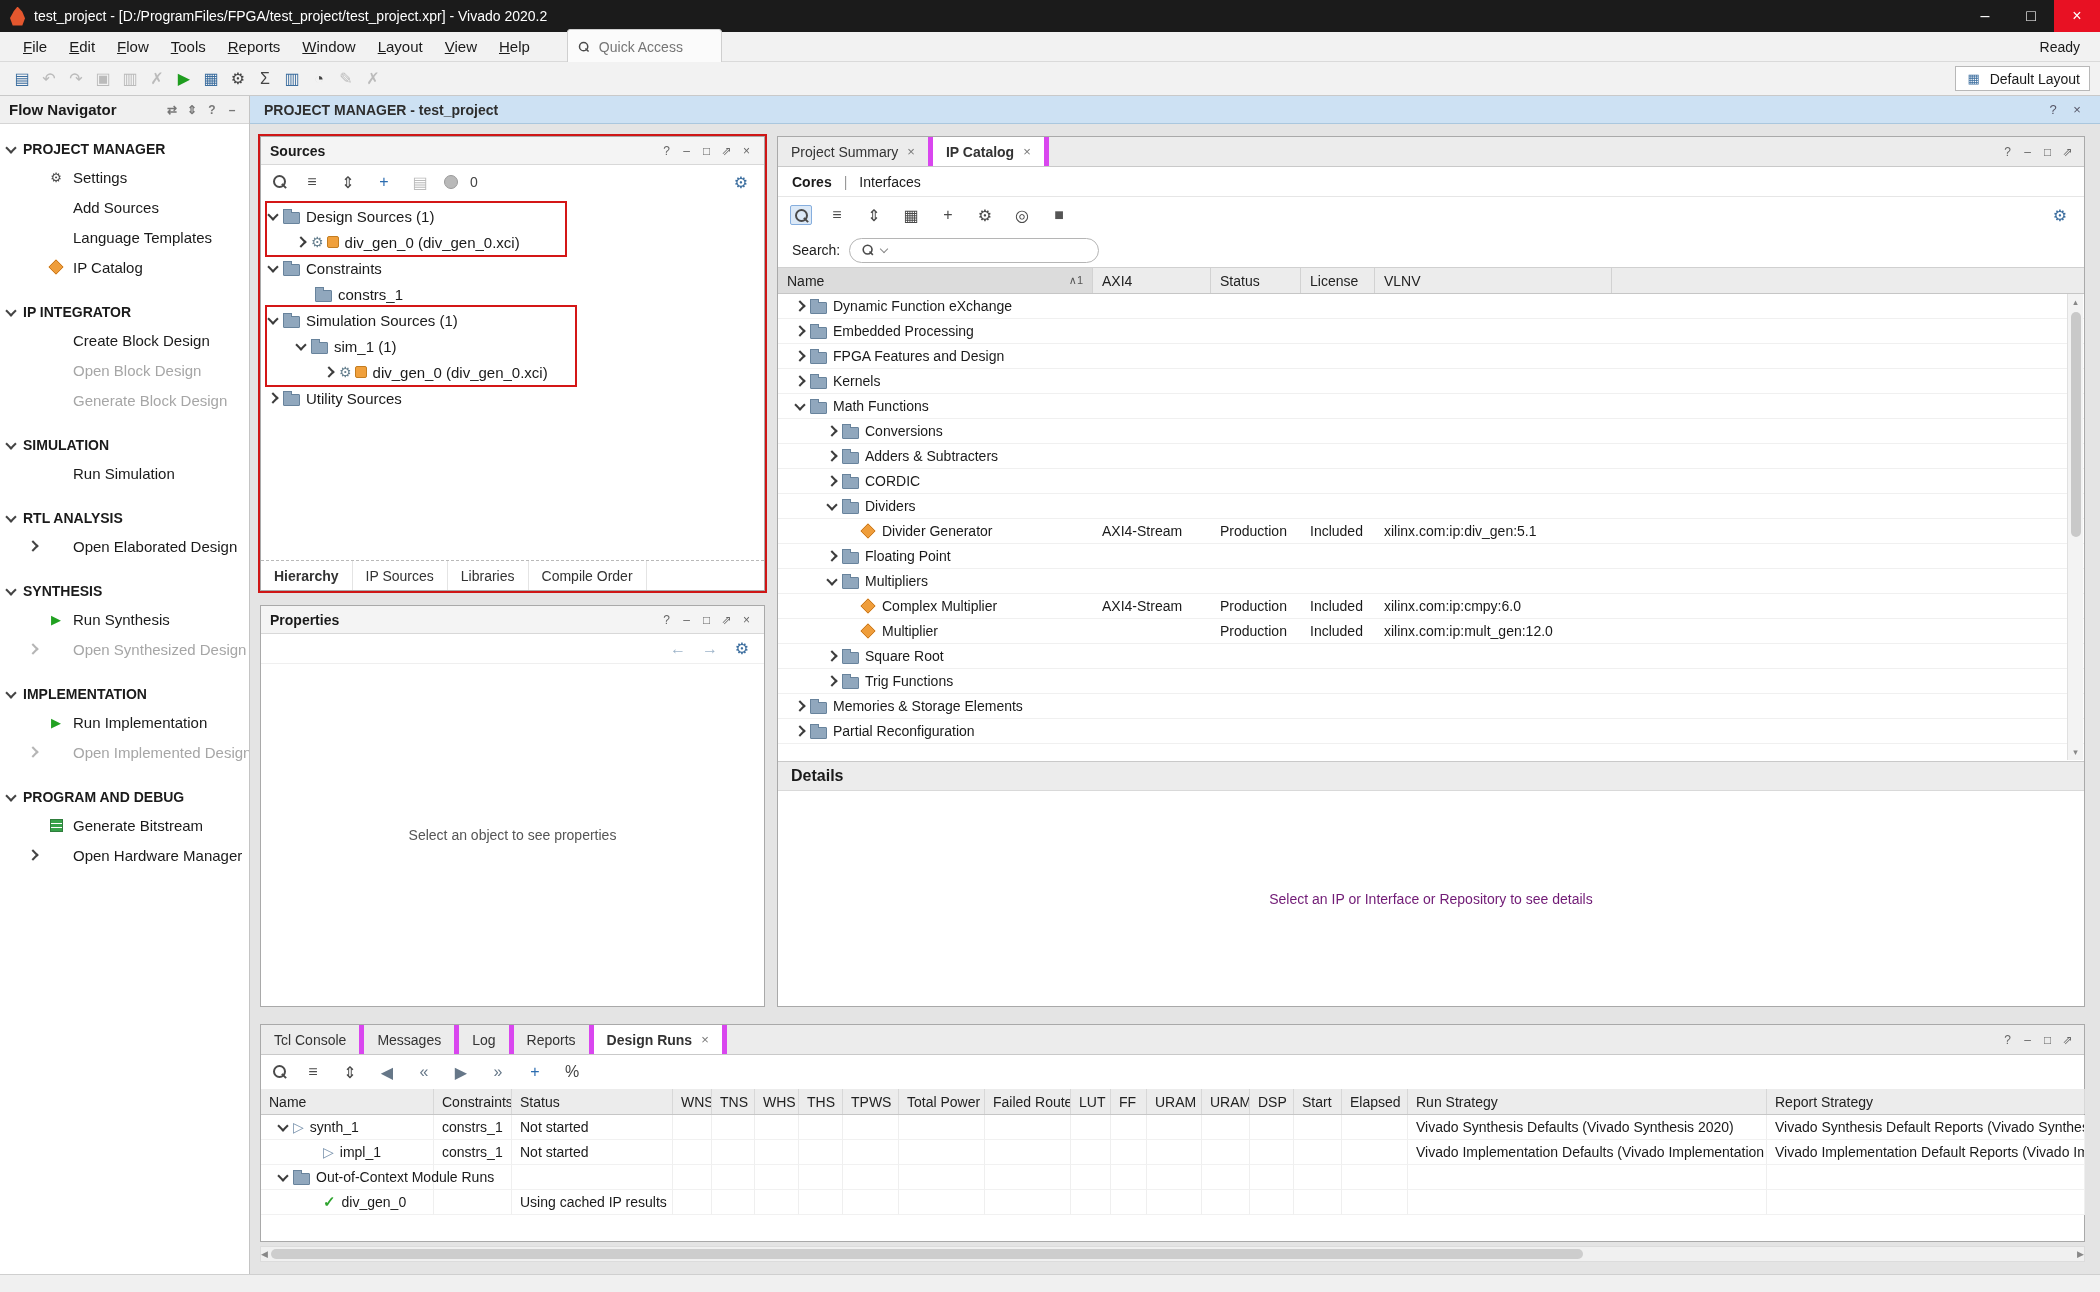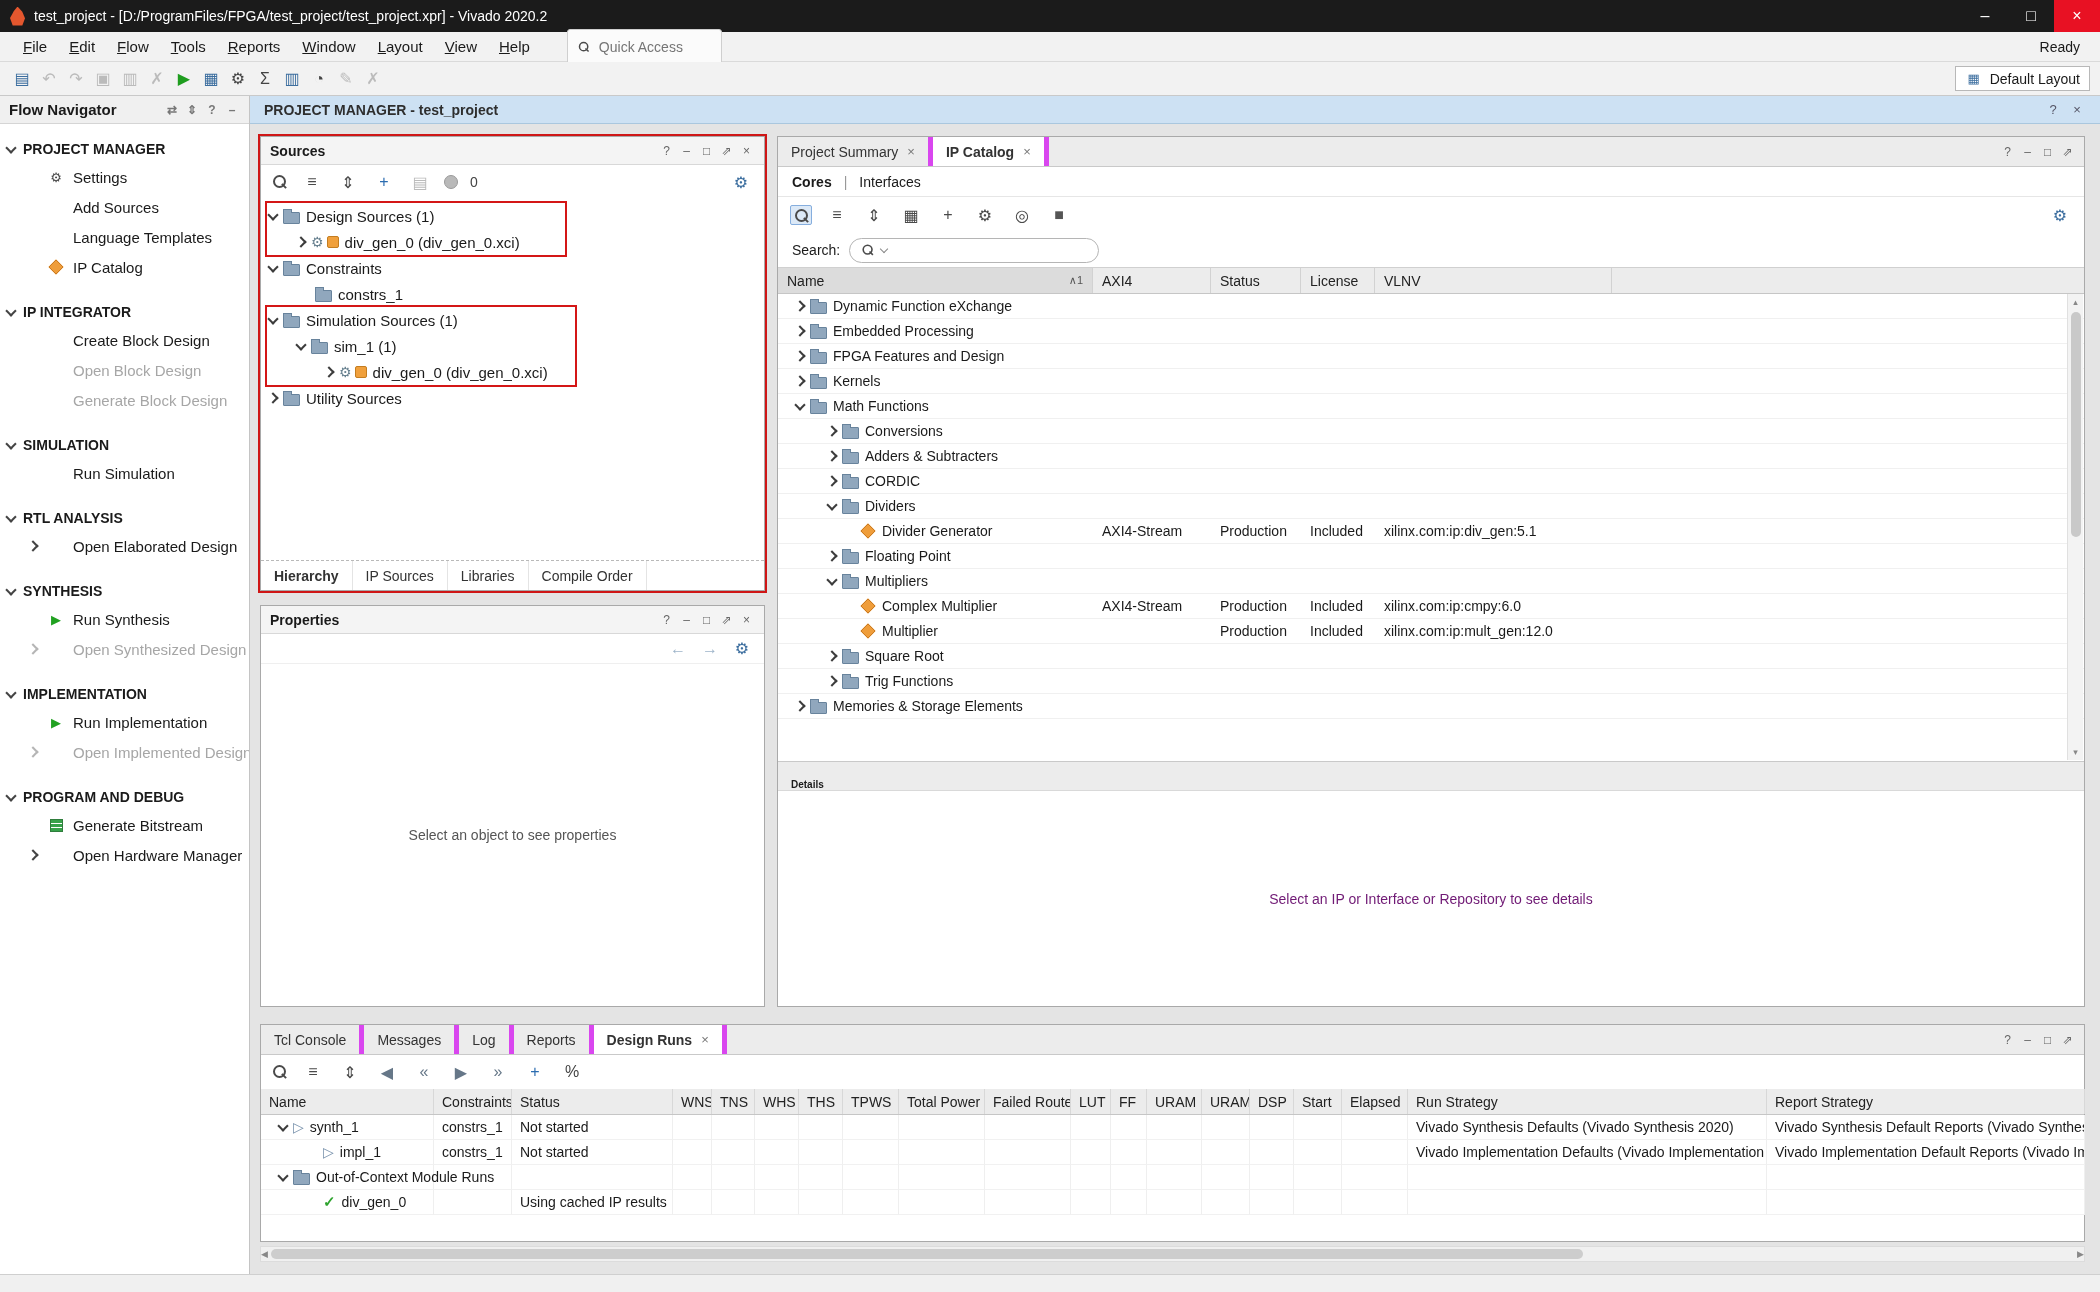--- a/index.html
+++ b/index.html
@@ -122,21 +122,21 @@
   .ipc-header { height:26px; background:#ececec; border-bottom:1px solid #c6c6c6; display:flex; font-size:14px; color:#222; }
   .ipc-hcell { display:flex; align-items:center; padding:0 9px; border-right:1px solid #d2d2d2; flex:none; }
   .ipc-hcell.sorted { background:#dcdcdc; }
   .sort-ind { margin-left:auto; font-size:11px; color:#555; }
   .ipc-row { height:25px; display:flex; align-items:center; border-bottom:1px solid #f0f0f0; font-size:14px; white-space:nowrap; }
   .ipc-cell { flex:none; padding:0 9px; overflow:hidden; }
   .ipc-name { display:flex; align-items:center; gap:6px; overflow:visible; padding:0; }
   .ipc-scroll { position:absolute; right:1px; top:26px; width:16px; height:466px; background:#f3f3f3; border-left:1px solid #e0e0e0; display:flex; flex-direction:column; align-items:center; }
   .scroll-arrow { font-size:9px; color:#888; height:16px; display:flex; align-items:center; }
   .scroll-thumb { width:10px; height:225px; background:#c9c9c9; border-radius:5px; margin-top:2px; }
-  .details-header { height:30px; background:#ececec; border-top:1px solid #c9c9c9; border-bottom:1px solid #d9d9d9; display:flex; align-items:flex-end; padding:0 13px; font-weight:bold; font-size:10px; flex:none; }
+  .details-header { height:30px; background:#ececec; border-top:1px solid #c9c9c9; border-bottom:1px solid #d9d9d9; display:flex; align-items:center; padding:0 13px; font-weight:bold; font-size:16px; flex:none; }
   .details-body { height:215px; display:flex; align-items:center; justify-content:center; color:#701a75; font-size:14px; flex:none; }
 
   
   #bottom-panel { left:10px; top:900px; width:1825px; height:218px; }
   .runs-header { height:26px; background:#ececec; border-bottom:1px solid #c6c6c6; display:flex; font-size:14px; color:#222; flex:none; }
   .runs-hcell { display:flex; align-items:center; padding:0 8px; border-right:1px solid #d8d8d8; flex:none; overflow:hidden; white-space:nowrap; }
   .runs-row { height:25px; display:flex; align-items:stretch; font-size:14px; white-space:nowrap; }
   .runs-cell { flex:none; padding:0 8px; border-right:1px solid #efefef; border-bottom:1px solid #f1f1f1; display:flex; align-items:center; overflow:hidden; }
   .runs-name { gap:6px; overflow:visible; background:#fff; }
 
@@ -742,20 +742,32 @@
                     <span style="width: 12px; flex: 0 0 auto;"></span>
                     <span class="chev r"></span>
                     <span class="icon-folder"></span>
                     <span>Memories &amp; Storage Elements</span>
                   </div>
                   <div class="ipc-cell" style="width: 118px;"></div>
                   <div class="ipc-cell" style="width: 90px;"></div>
                   <div class="ipc-cell" style="width: 74px;"></div>
                   <div class="ipc-cell" style="width: 237px;"></div>
                 </div>
+                <div class="ipc-row">
+                  <div class="ipc-cell ipc-name" style="width: 315px;">
+                    <span style="width: 12px; flex: 0 0 auto;"></span>
+                    <span class="chev r"></span>
+                    <span class="icon-folder"></span>
+                    <span>Partial Reconfiguration</span>
+                  </div>
+                  <div class="ipc-cell" style="width: 118px;"></div>
+                  <div class="ipc-cell" style="width: 90px;"></div>
+                  <div class="ipc-cell" style="width: 74px;"></div>
+                  <div class="ipc-cell" style="width: 237px;"></div>
+                </div>
               </div>
             <div class="ipc-scroll">
               <span class="scroll-arrow">▴</span>
               <span class="scroll-thumb"></span>
               <span class="scroll-arrow" style="margin-top:auto">▾</span>
             </div>
           </div>
           <div class="details-header">
             <span>Details</span>
           </div>

